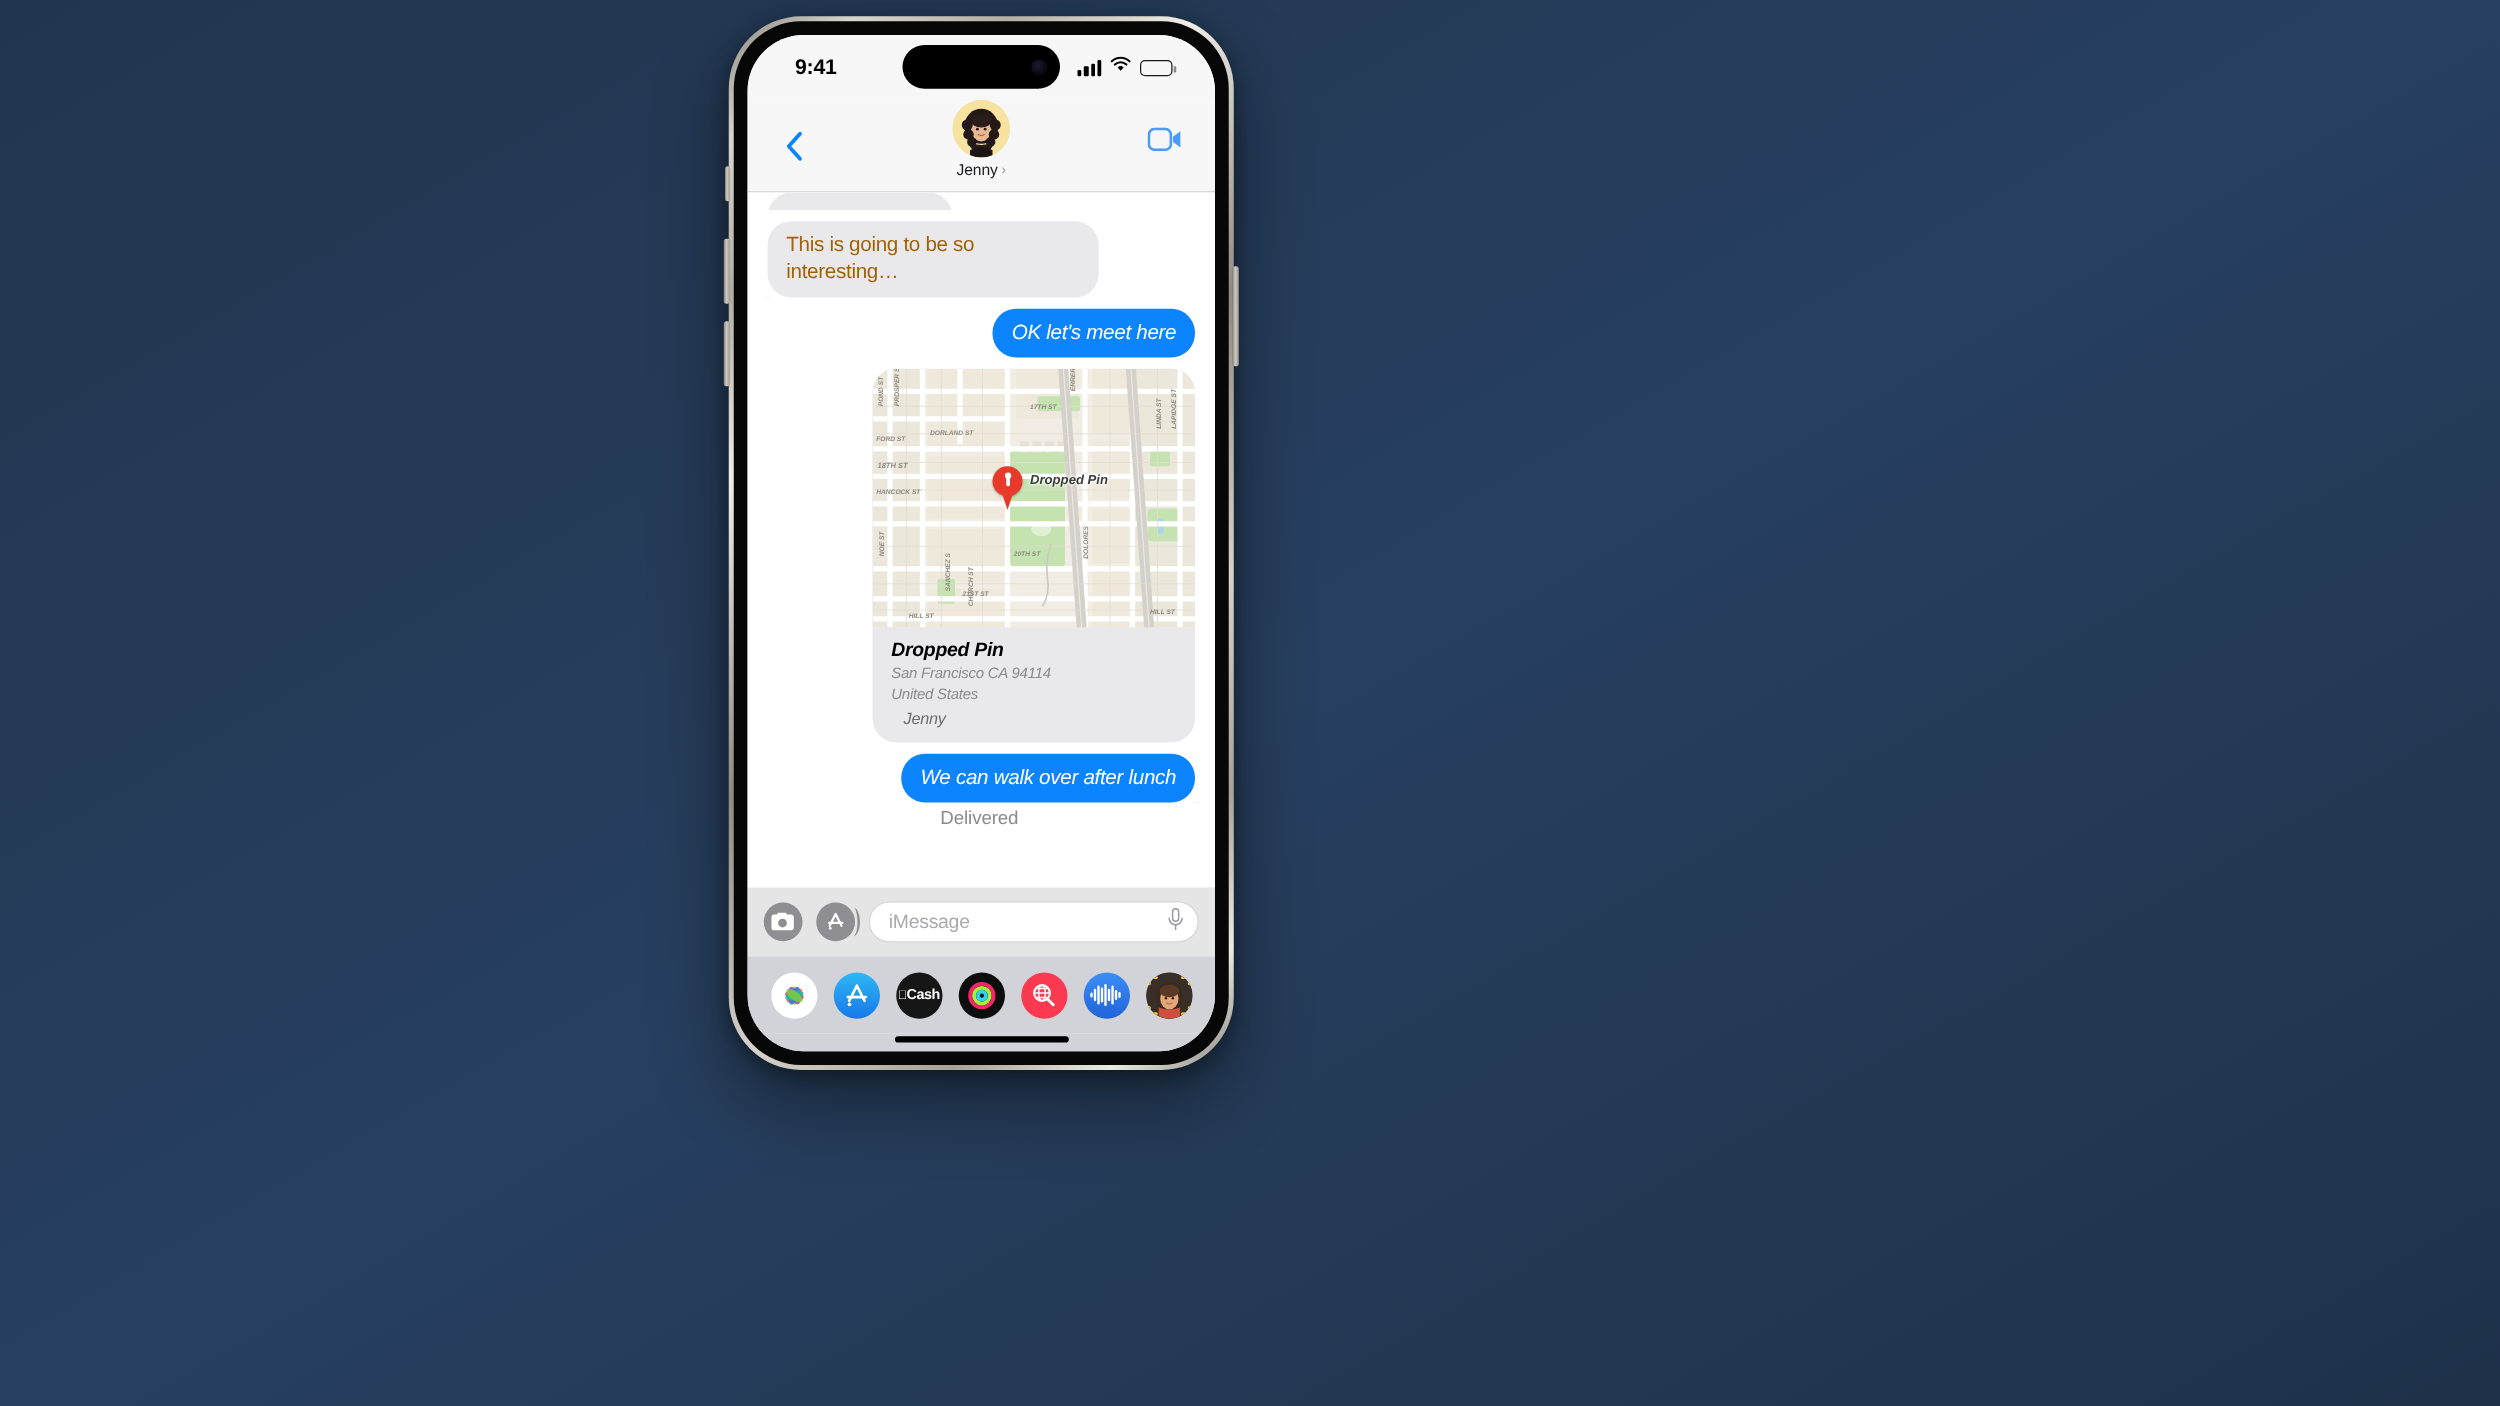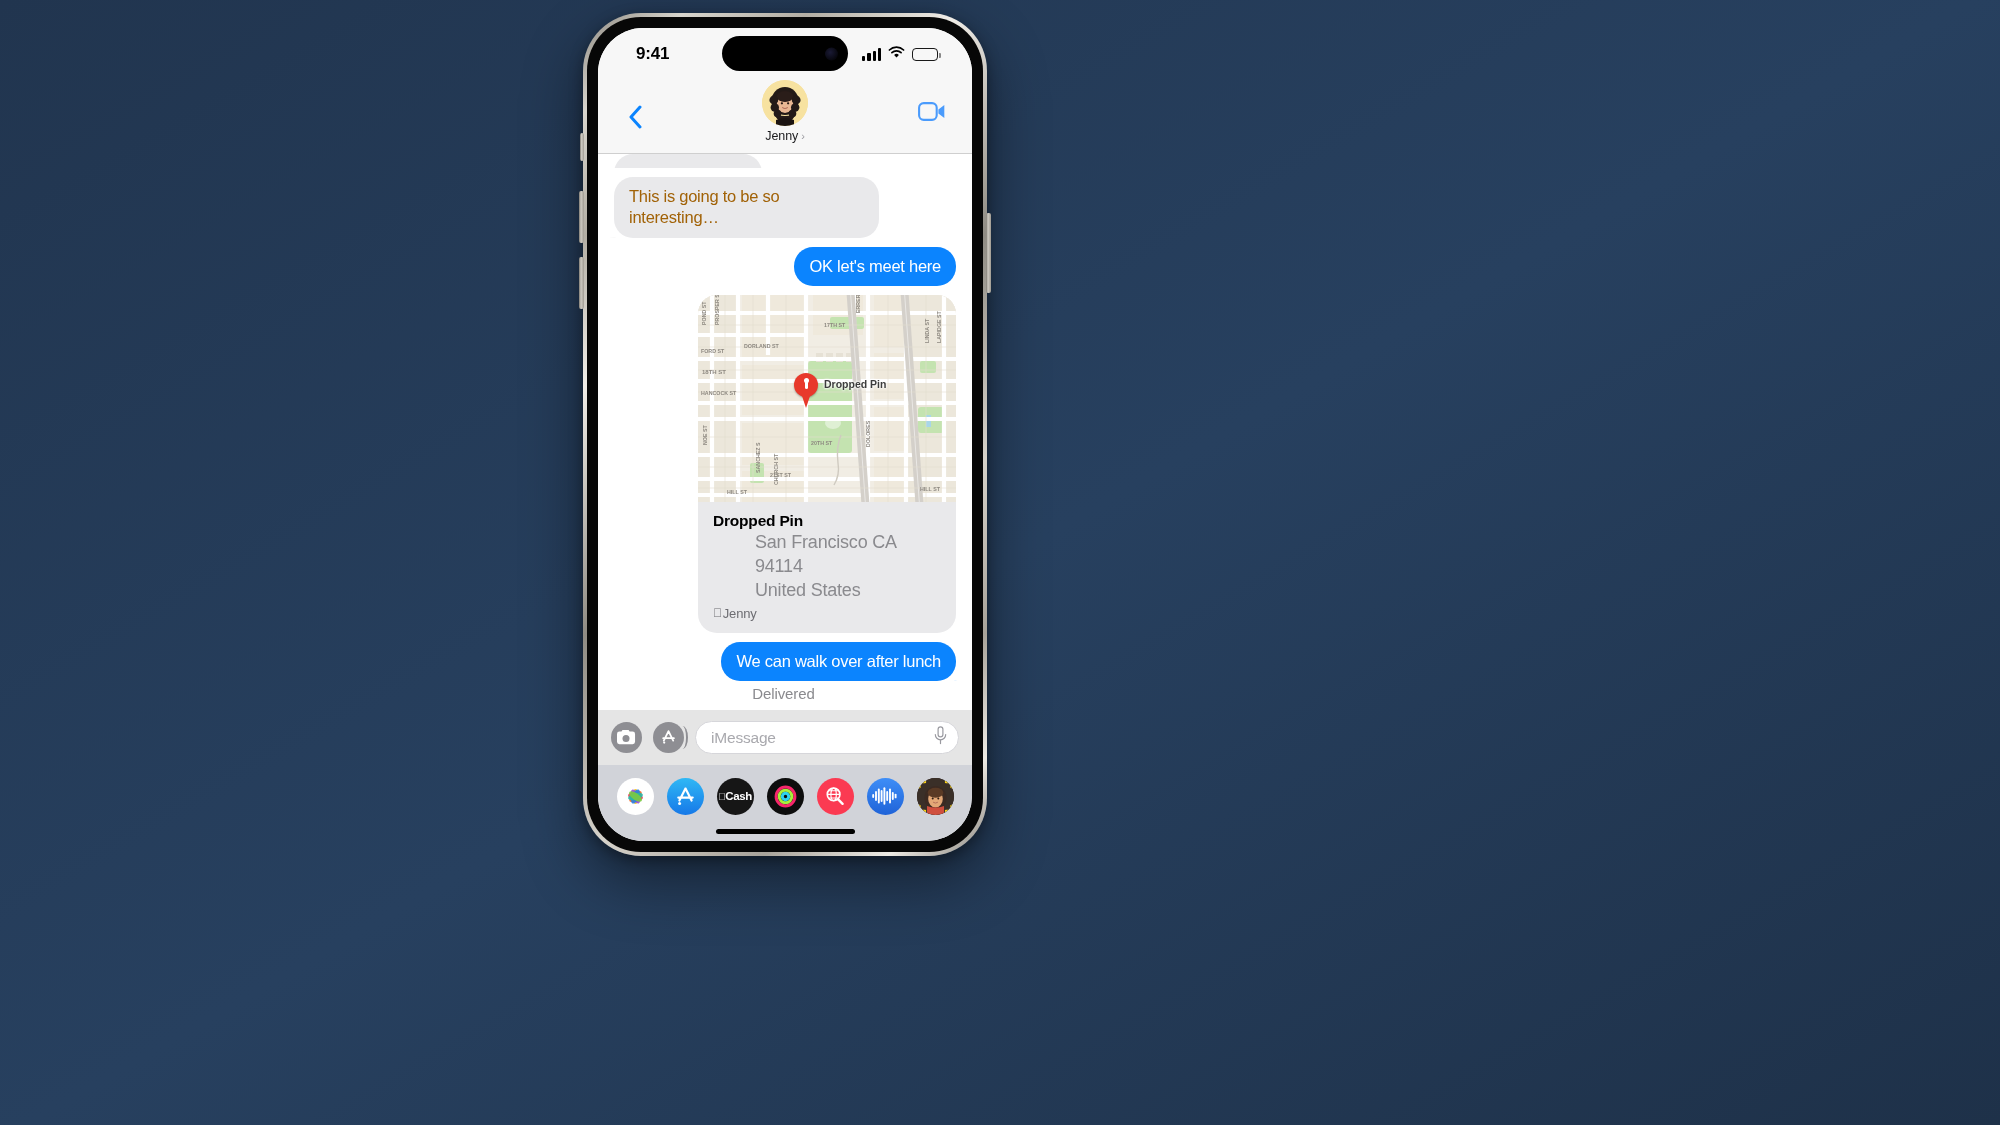--- a/index.html
+++ b/index.html
@@ -137,21 +137,21 @@
   
   .messages {
     position: relative;
     height: 556px;
     background: #fff;
     padding: 0 16px;
     overflow: hidden;
   }
   .row { display: flex; margin-top: 9px; }
   .row.left { justify-content: flex-start; }
-  .row.right { justify-content: flex-end; }
+  .row.right { justify-content: flex-end; font-style: italic; }
 
   .bubble {
     position: relative;
     max-width: 265px;
     padding: 9px 15px 10px;
     border-radius: 19px;
     font-size: 16.5px;
     line-height: 1.26;
     letter-spacing: -0.25px;
     word-wrap: break-word;
@@ -221,21 +221,21 @@
     position:absolute; top:8px;
   }
   .map-pinlabel {
     position: absolute; left: 126px; top: 83px;
     font-size: 10.5px; font-weight: 600; color: #3d3d3d;
     text-shadow: 0 0 3px #fff, 0 0 3px #fff, 0 0 2px #fff;
     white-space: nowrap;
   }
   .map-meta { padding: 10px 15px 12px; }
   .map-title { font-size: 15.5px; font-weight: bold; color:#000; letter-spacing:-0.2px; }
-  .map-addr { font-size: 18px; color:#8a8a8e; line-height:1.3; letter-spacing:-0.2px; margin-top:1px;margin-left:42px;}
+  .map-addr { font-size: 12px; color:#8a8a8e; line-height:1.3; letter-spacing:-0.2px; margin-top:1px;}
   .map-brand {
     display:flex; align-items:center; gap:1px;
     font-size: 13px; color:#6d6d72; margin-top:3px; letter-spacing:-0.2px;
   }
   .apple-glyph { font-size: 12px; line-height:1; color:#6d6d72; }
 
   .delivered {
     text-align: center; font-size: 15px; color:#8a8a8e;
     margin-top: 4px; padding-right: 3px; letter-spacing: -0.1px;
   }

